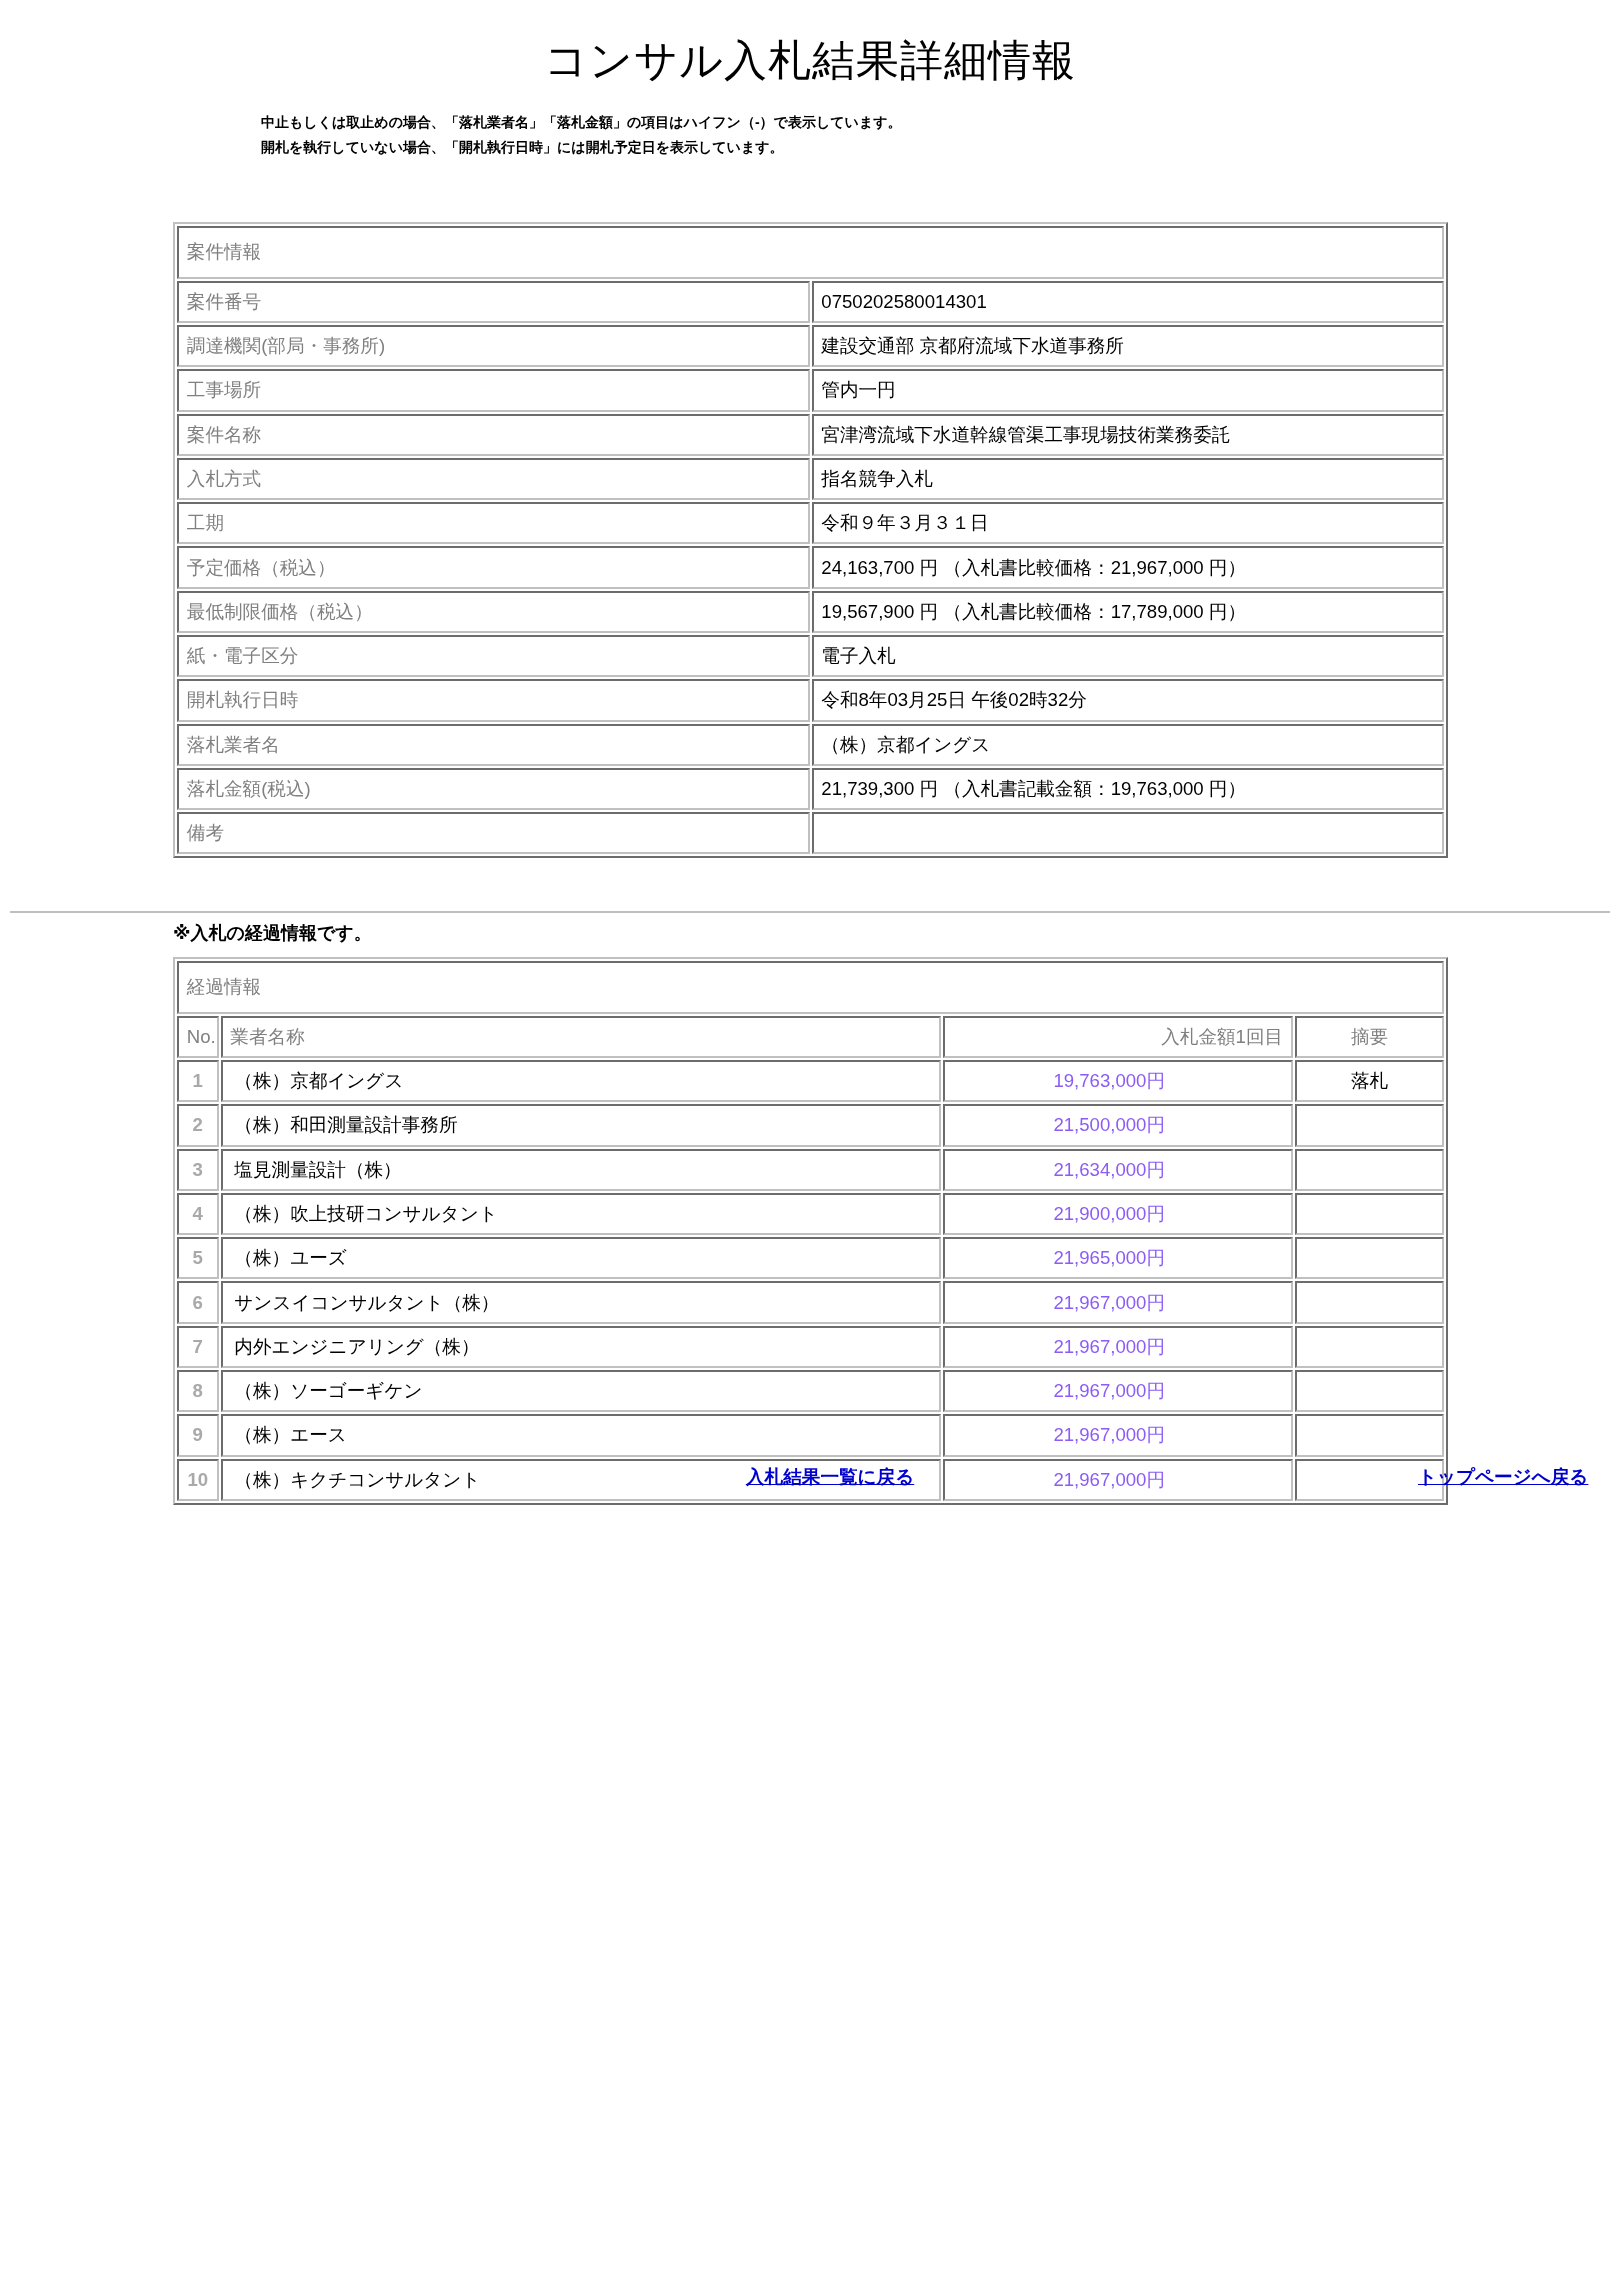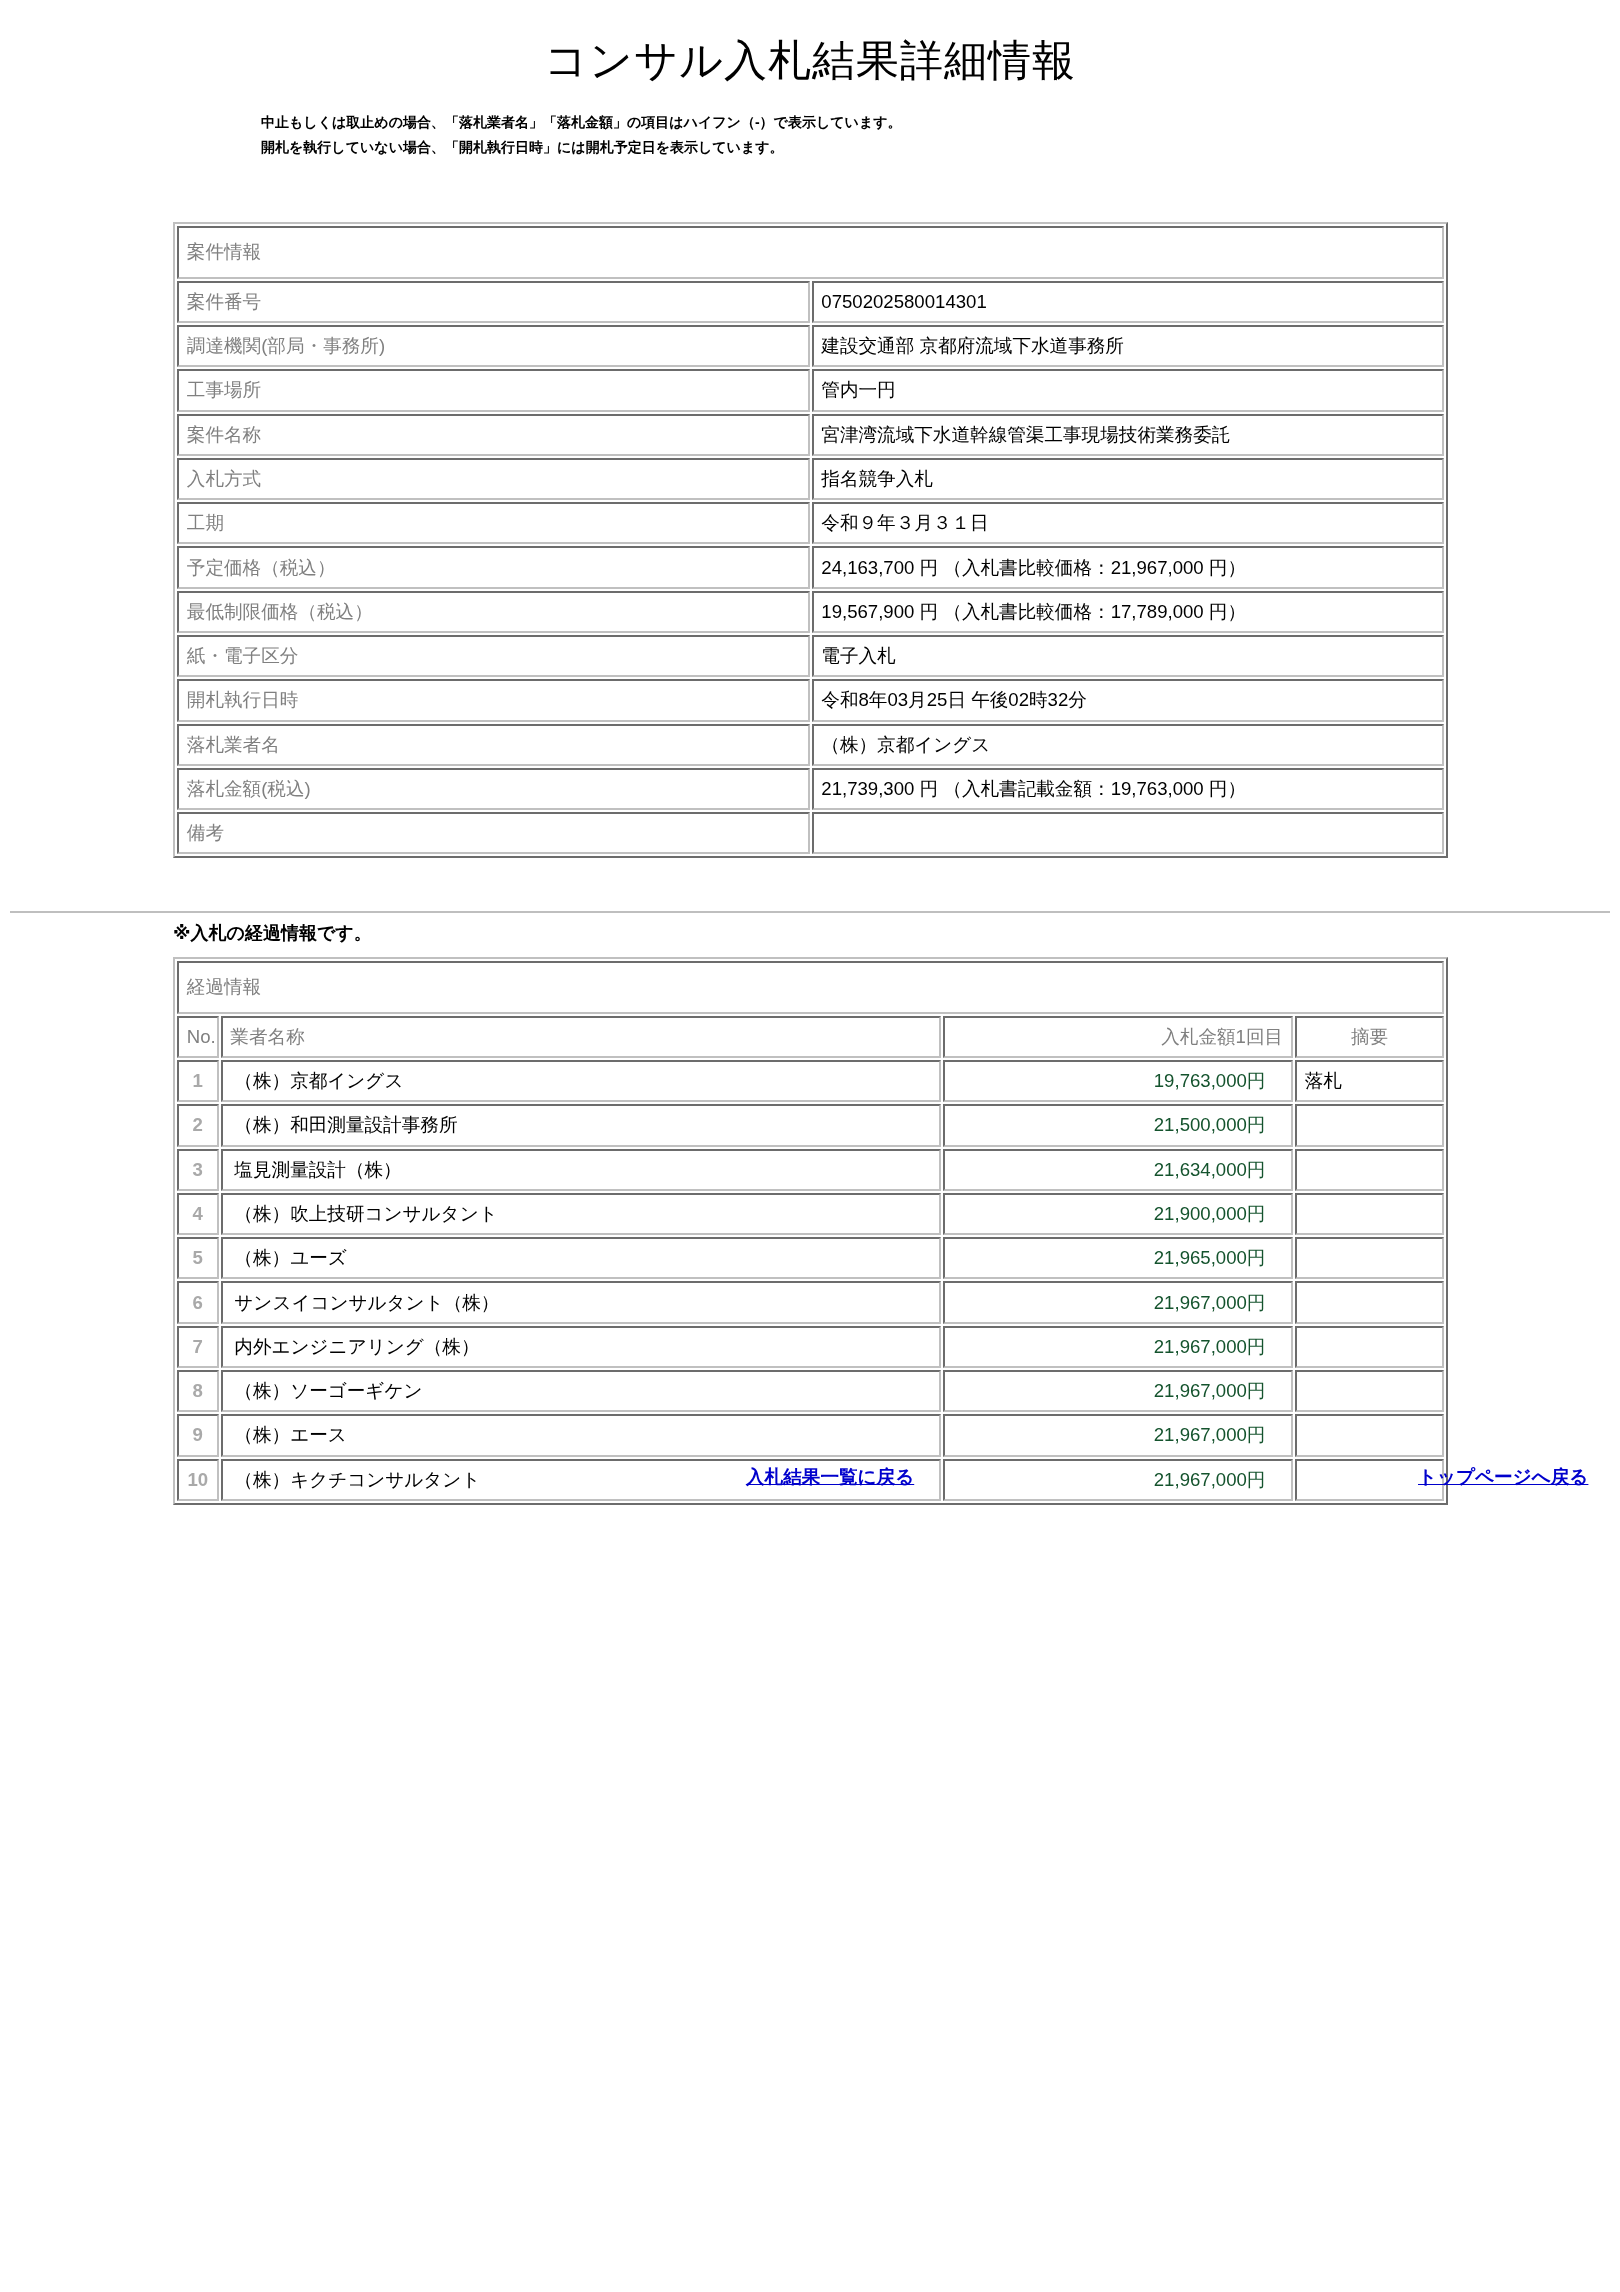--- a/index.html
+++ b/index.html
@@ -126,26 +126,27 @@
   #progress-table .c-no    { width: 41px;  text-align: center; }
   #progress-table .c-name  { width: 711px; }
   #progress-table .c-amt   { width: 345px; text-align: center; }
   #progress-table .c-note  { width: 147px; text-align: center; }
   #progress-table .num {
     color: #a9a9a9;
     font-weight: bold;
     text-align: center;
   }
   #progress-table .amt {
-    text-align: right;
+    text-align: center;
     padding-right: 25.5px;
-    color: #14532d;
+    color: #8b5cf6;
     font-weight: normal;
   }
   #progress-table .note-cell {
+    text-align: center;
     color: #000;
   }
   #progress-table .name-cell {
     color: #000;
     padding-left: 11.8px;
   }
 
   
   #footer-links {
     position: absolute;

